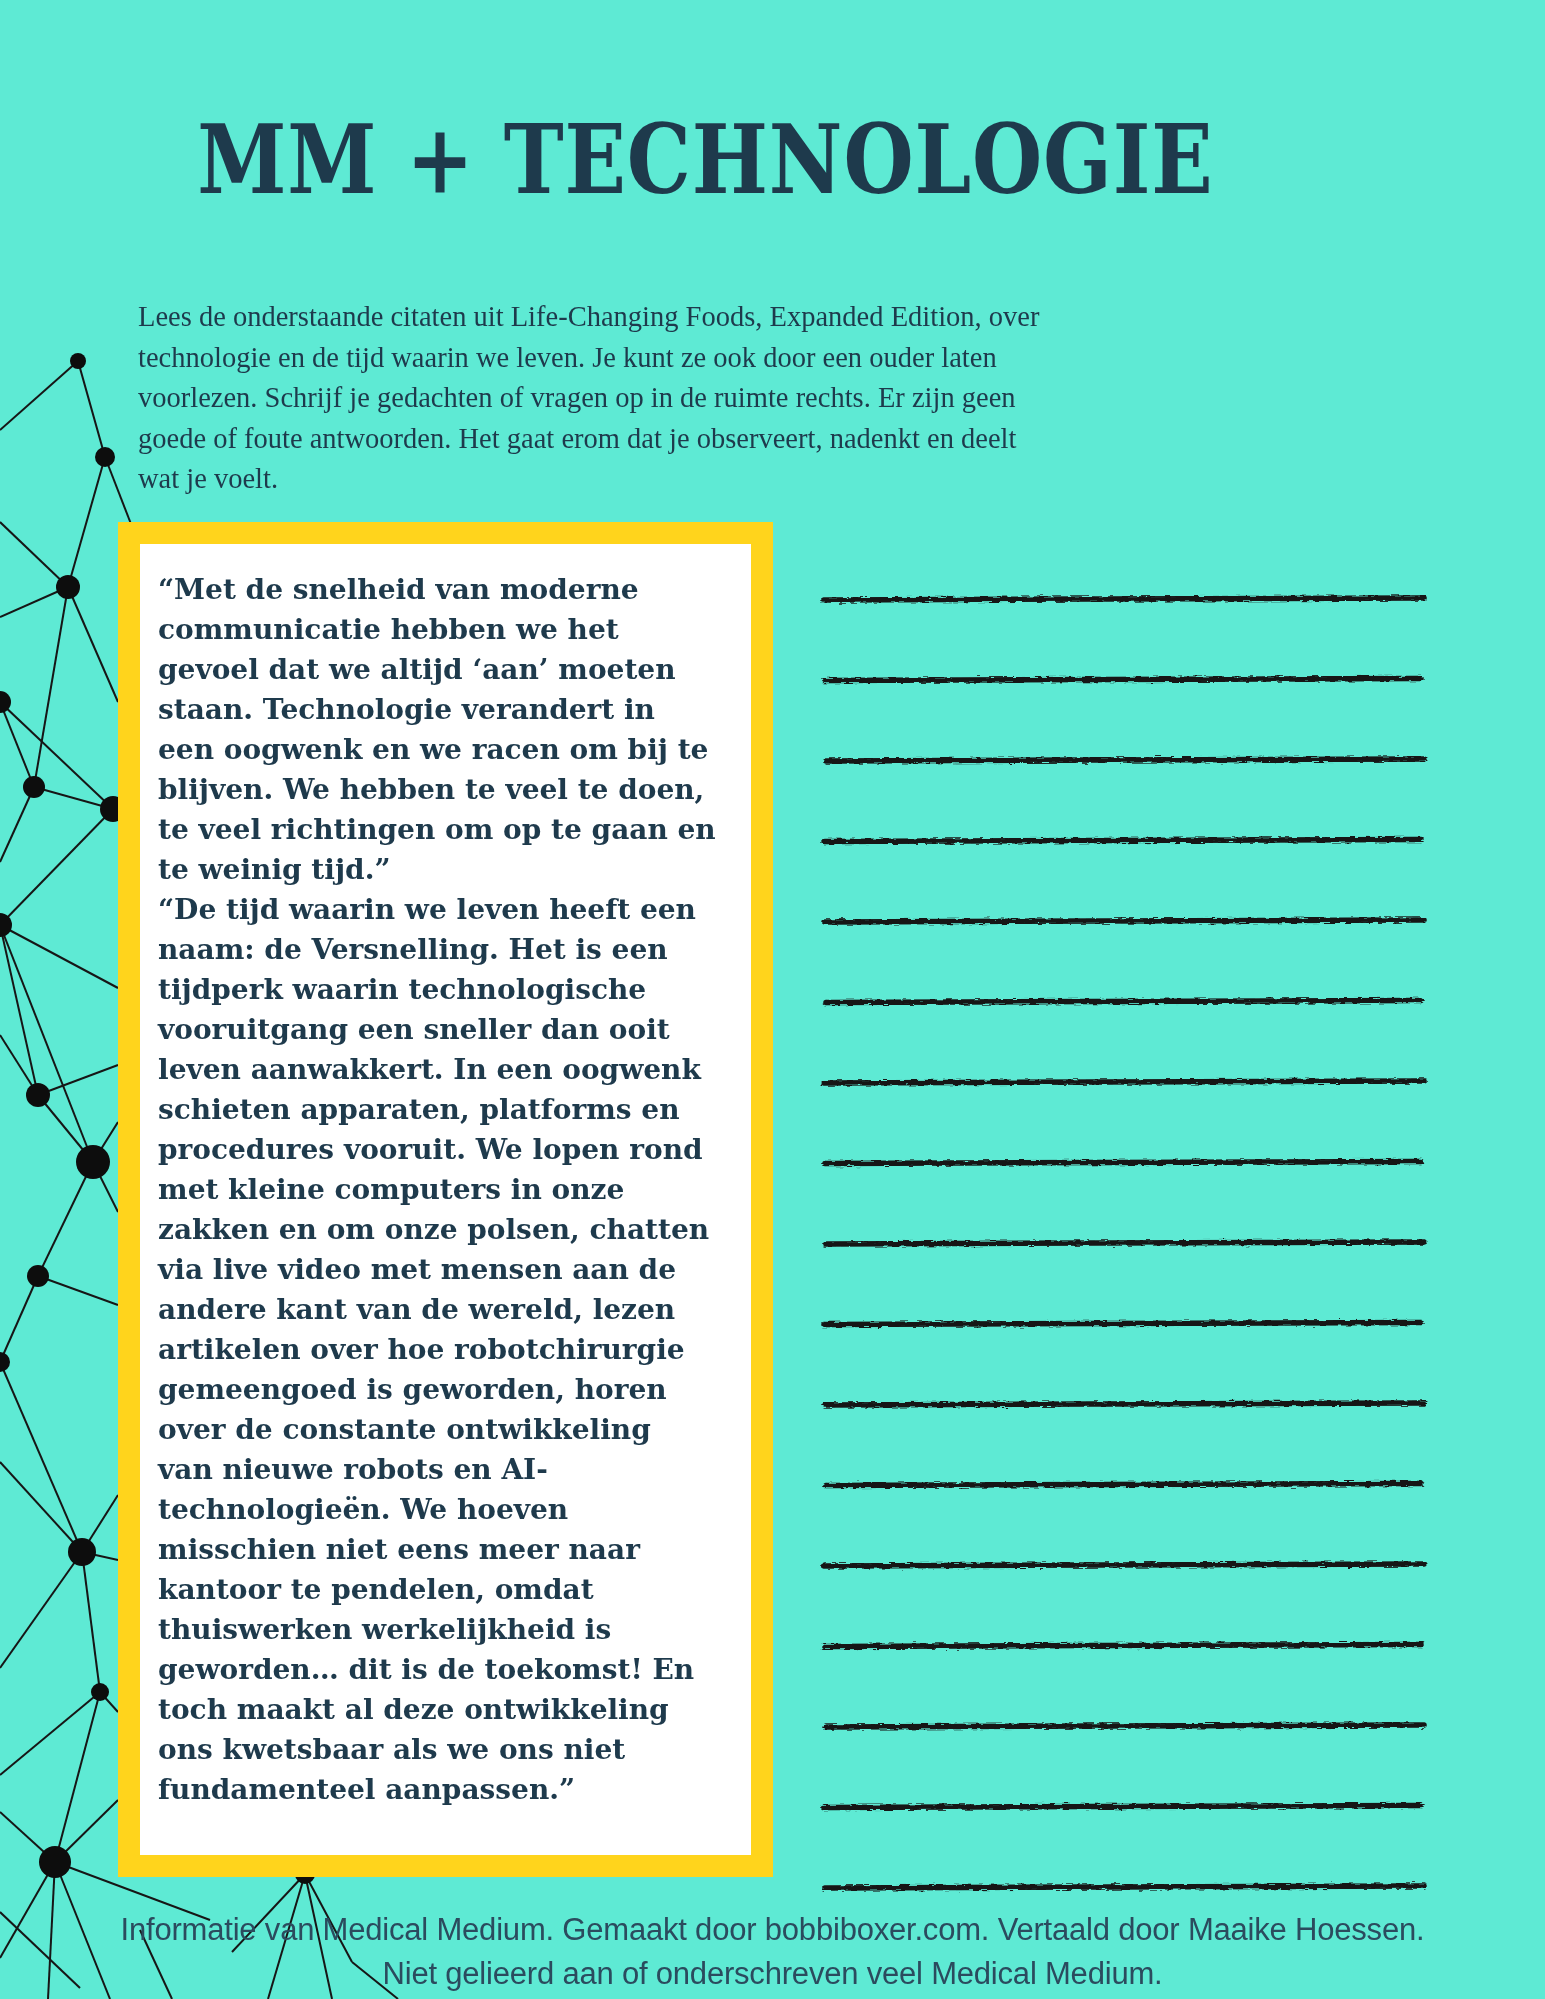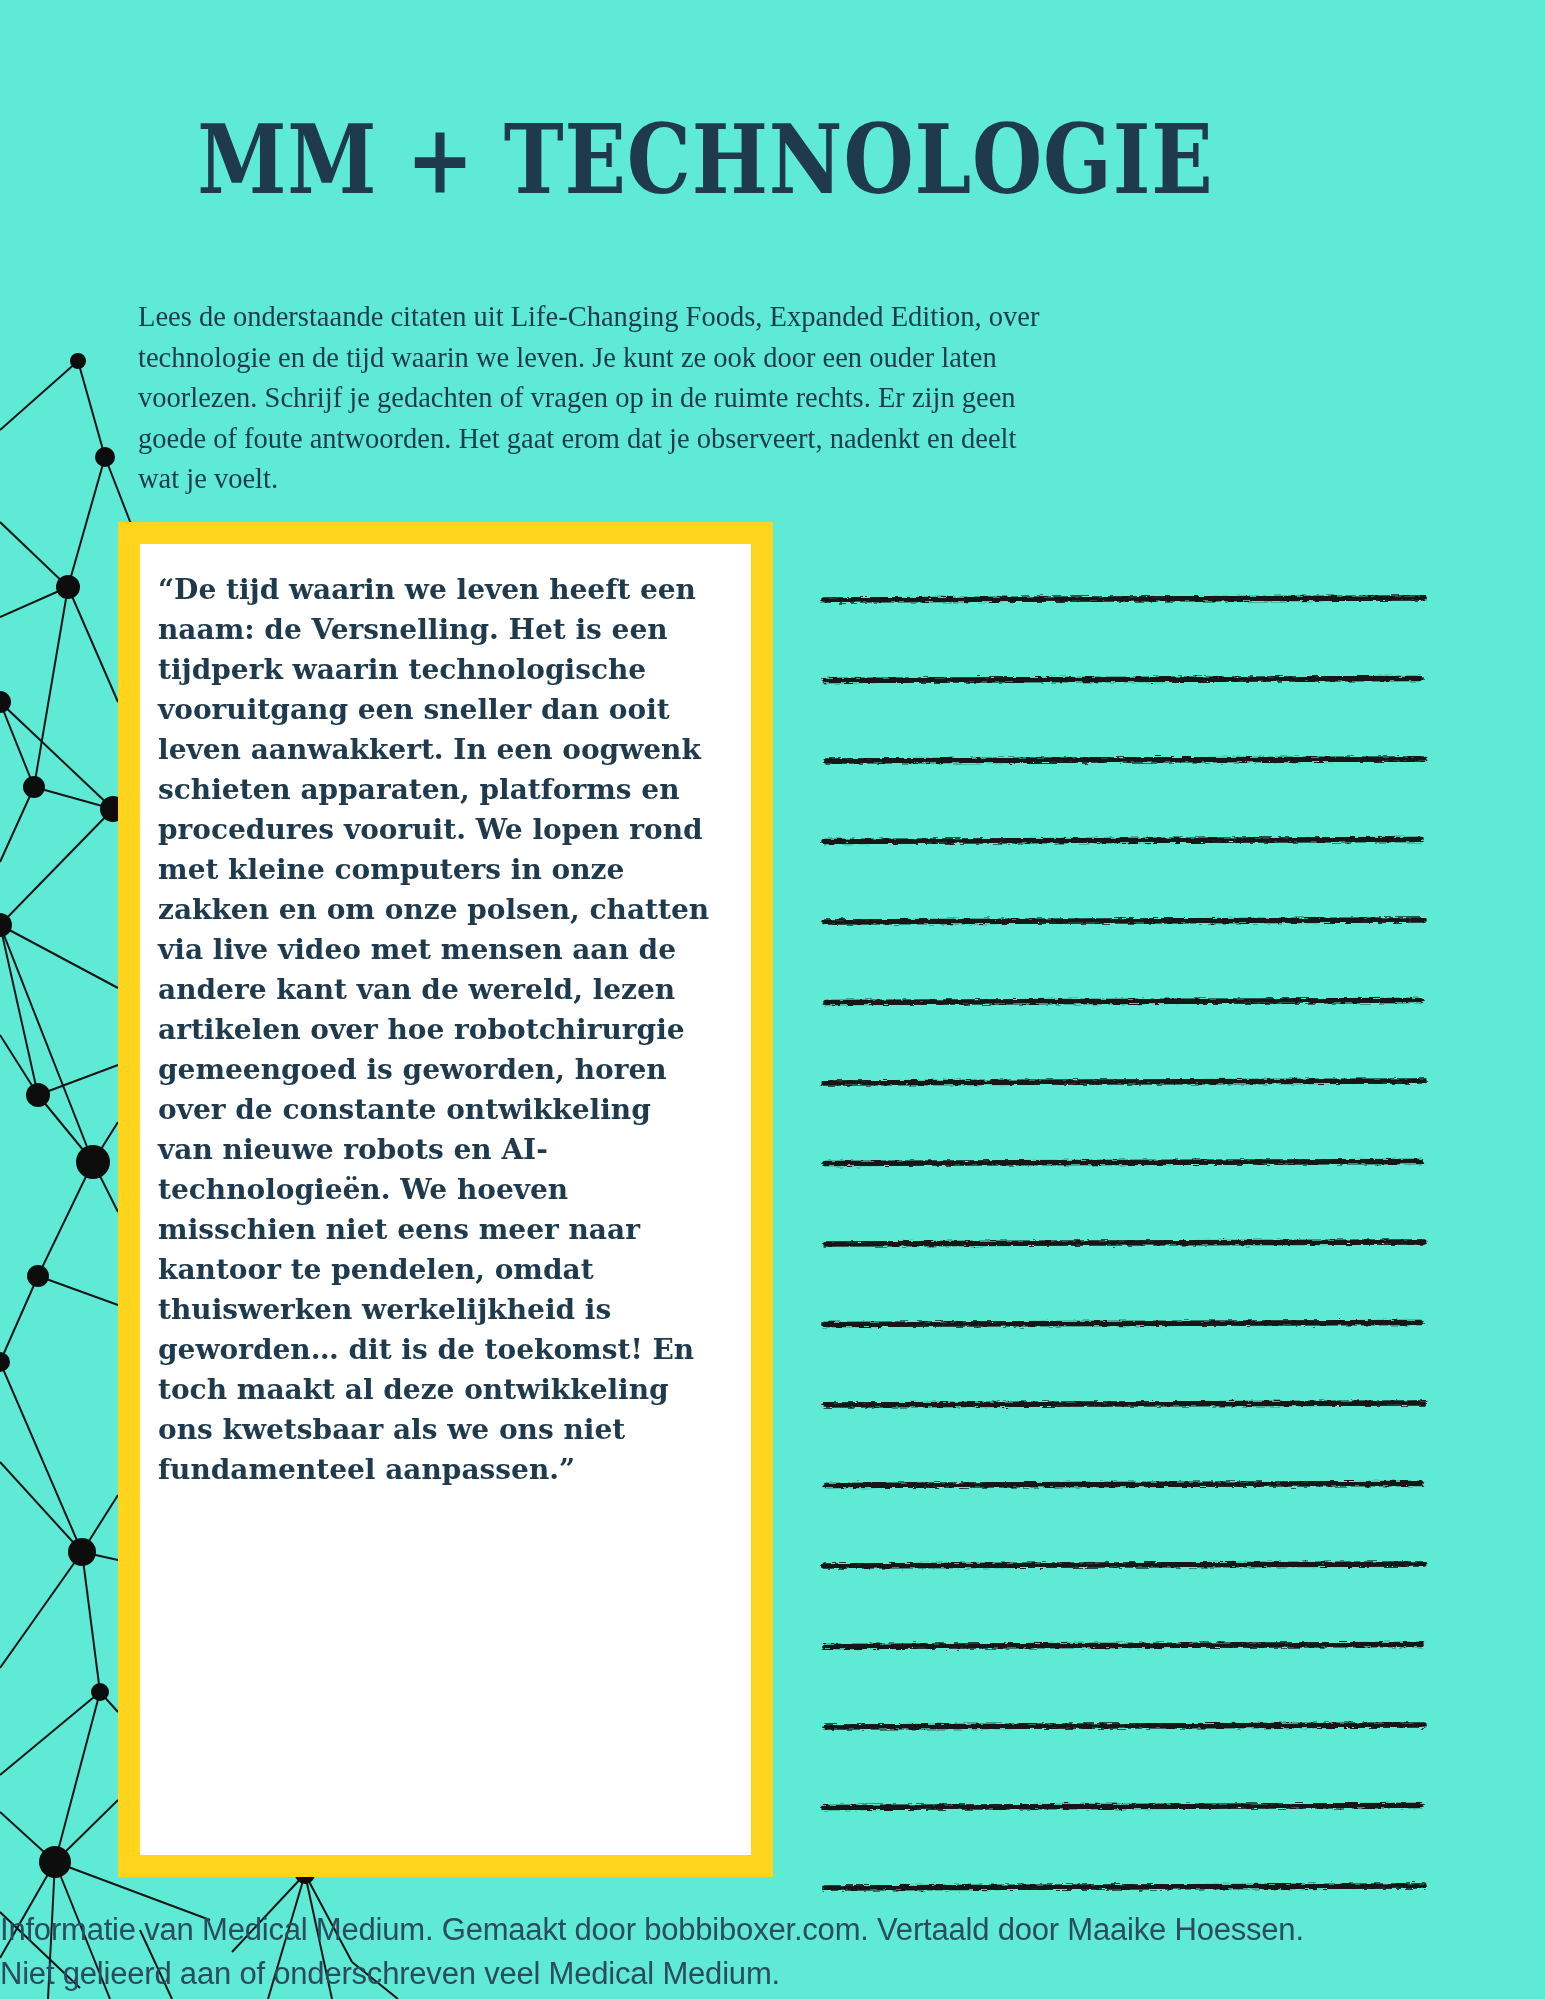--- a/index.html
+++ b/index.html
@@ -54,21 +54,21 @@
     font-family:"DejaVu Serif",serif;
     font-weight:bold;
     font-size:28px;line-height:40px;
     color:var(--navy);
     white-space:pre-line;
   }
   .quote + .quote{}
   .footer{
     position:absolute;left:0;top:1908px;width:1545px;
     z-index:3;
-    text-align:left;
+    text-align:center;
     font-family:"Liberation Sans","DejaVu Sans",sans-serif;
     font-size:31px;line-height:44px;
     letter-spacing:-0.2px;
     color:var(--footer-navy);
   }
 </style>
 </head>
 <body>
 
 <div class="page">
@@ -171,20 +171,28 @@
 
   <h1 class="title">MM + TECHNOLOGIE</h1>
 
   <p class="intro">Lees de onderstaande citaten uit Life-Changing Foods, Expanded Edition, over
 technologie en de tijd waarin we leven. Je kunt ze ook door een ouder laten
 voorlezen. Schrijf je gedachten of vragen op in de ruimte rechts. Er zijn geen
 goede of foute antwoorden. Het gaat erom dat je observeert, nadenkt en deelt
 wat je voelt.</p>
 
   <div class="quote-box">
+    <p class="quote">“Met de snelheid van moderne
+communicatie hebben we het
+gevoel dat we altijd ‘aan’ moeten
+staan. Technologie verandert in
+een oogwenk en we racen om bij te
+blijven. We hebben te veel te doen,
+te veel richtingen om op te gaan en
+te weinig tijd.”</p>
     <p class="quote">“De tijd waarin we leven heeft een
 naam: de Versnelling. Het is een
 tijdperk waarin technologische
 vooruitgang een sneller dan ooit
 leven aanwakkert. In een oogwenk
 schieten apparaten, platforms en
 procedures vooruit. We lopen rond
 met kleine computers in onze
 zakken en om onze polsen, chatten
 via live video met mensen aan de

